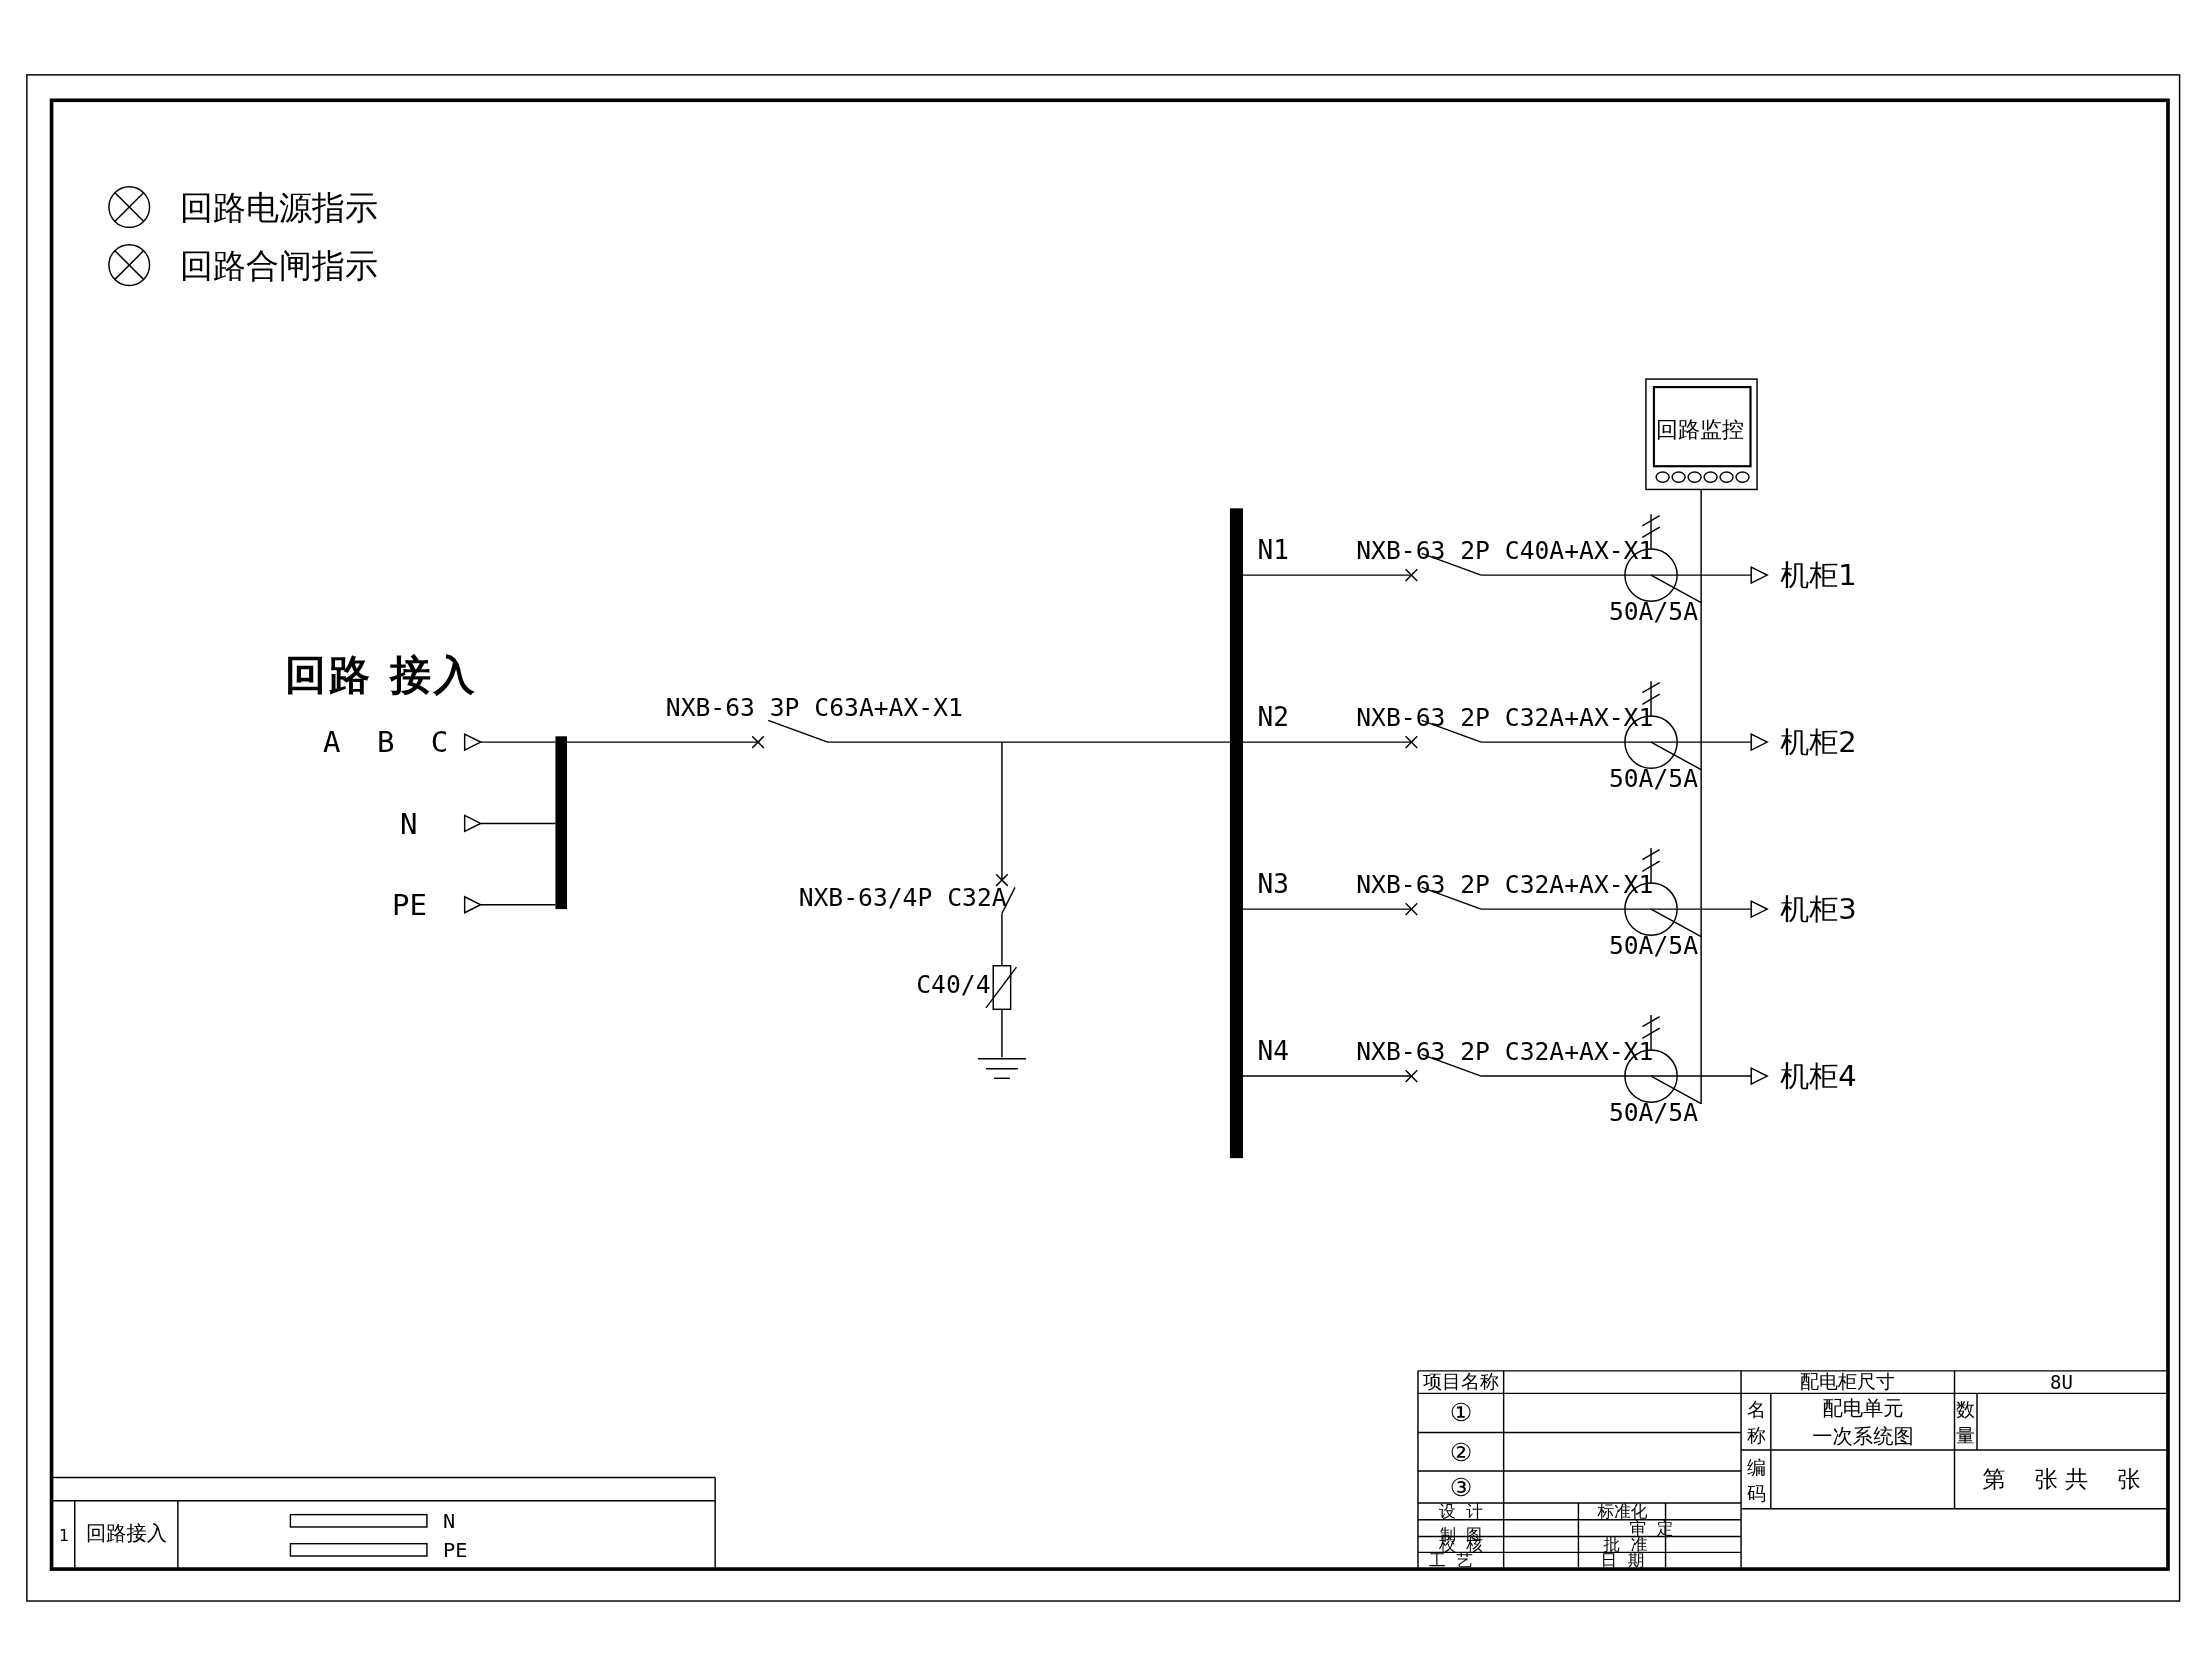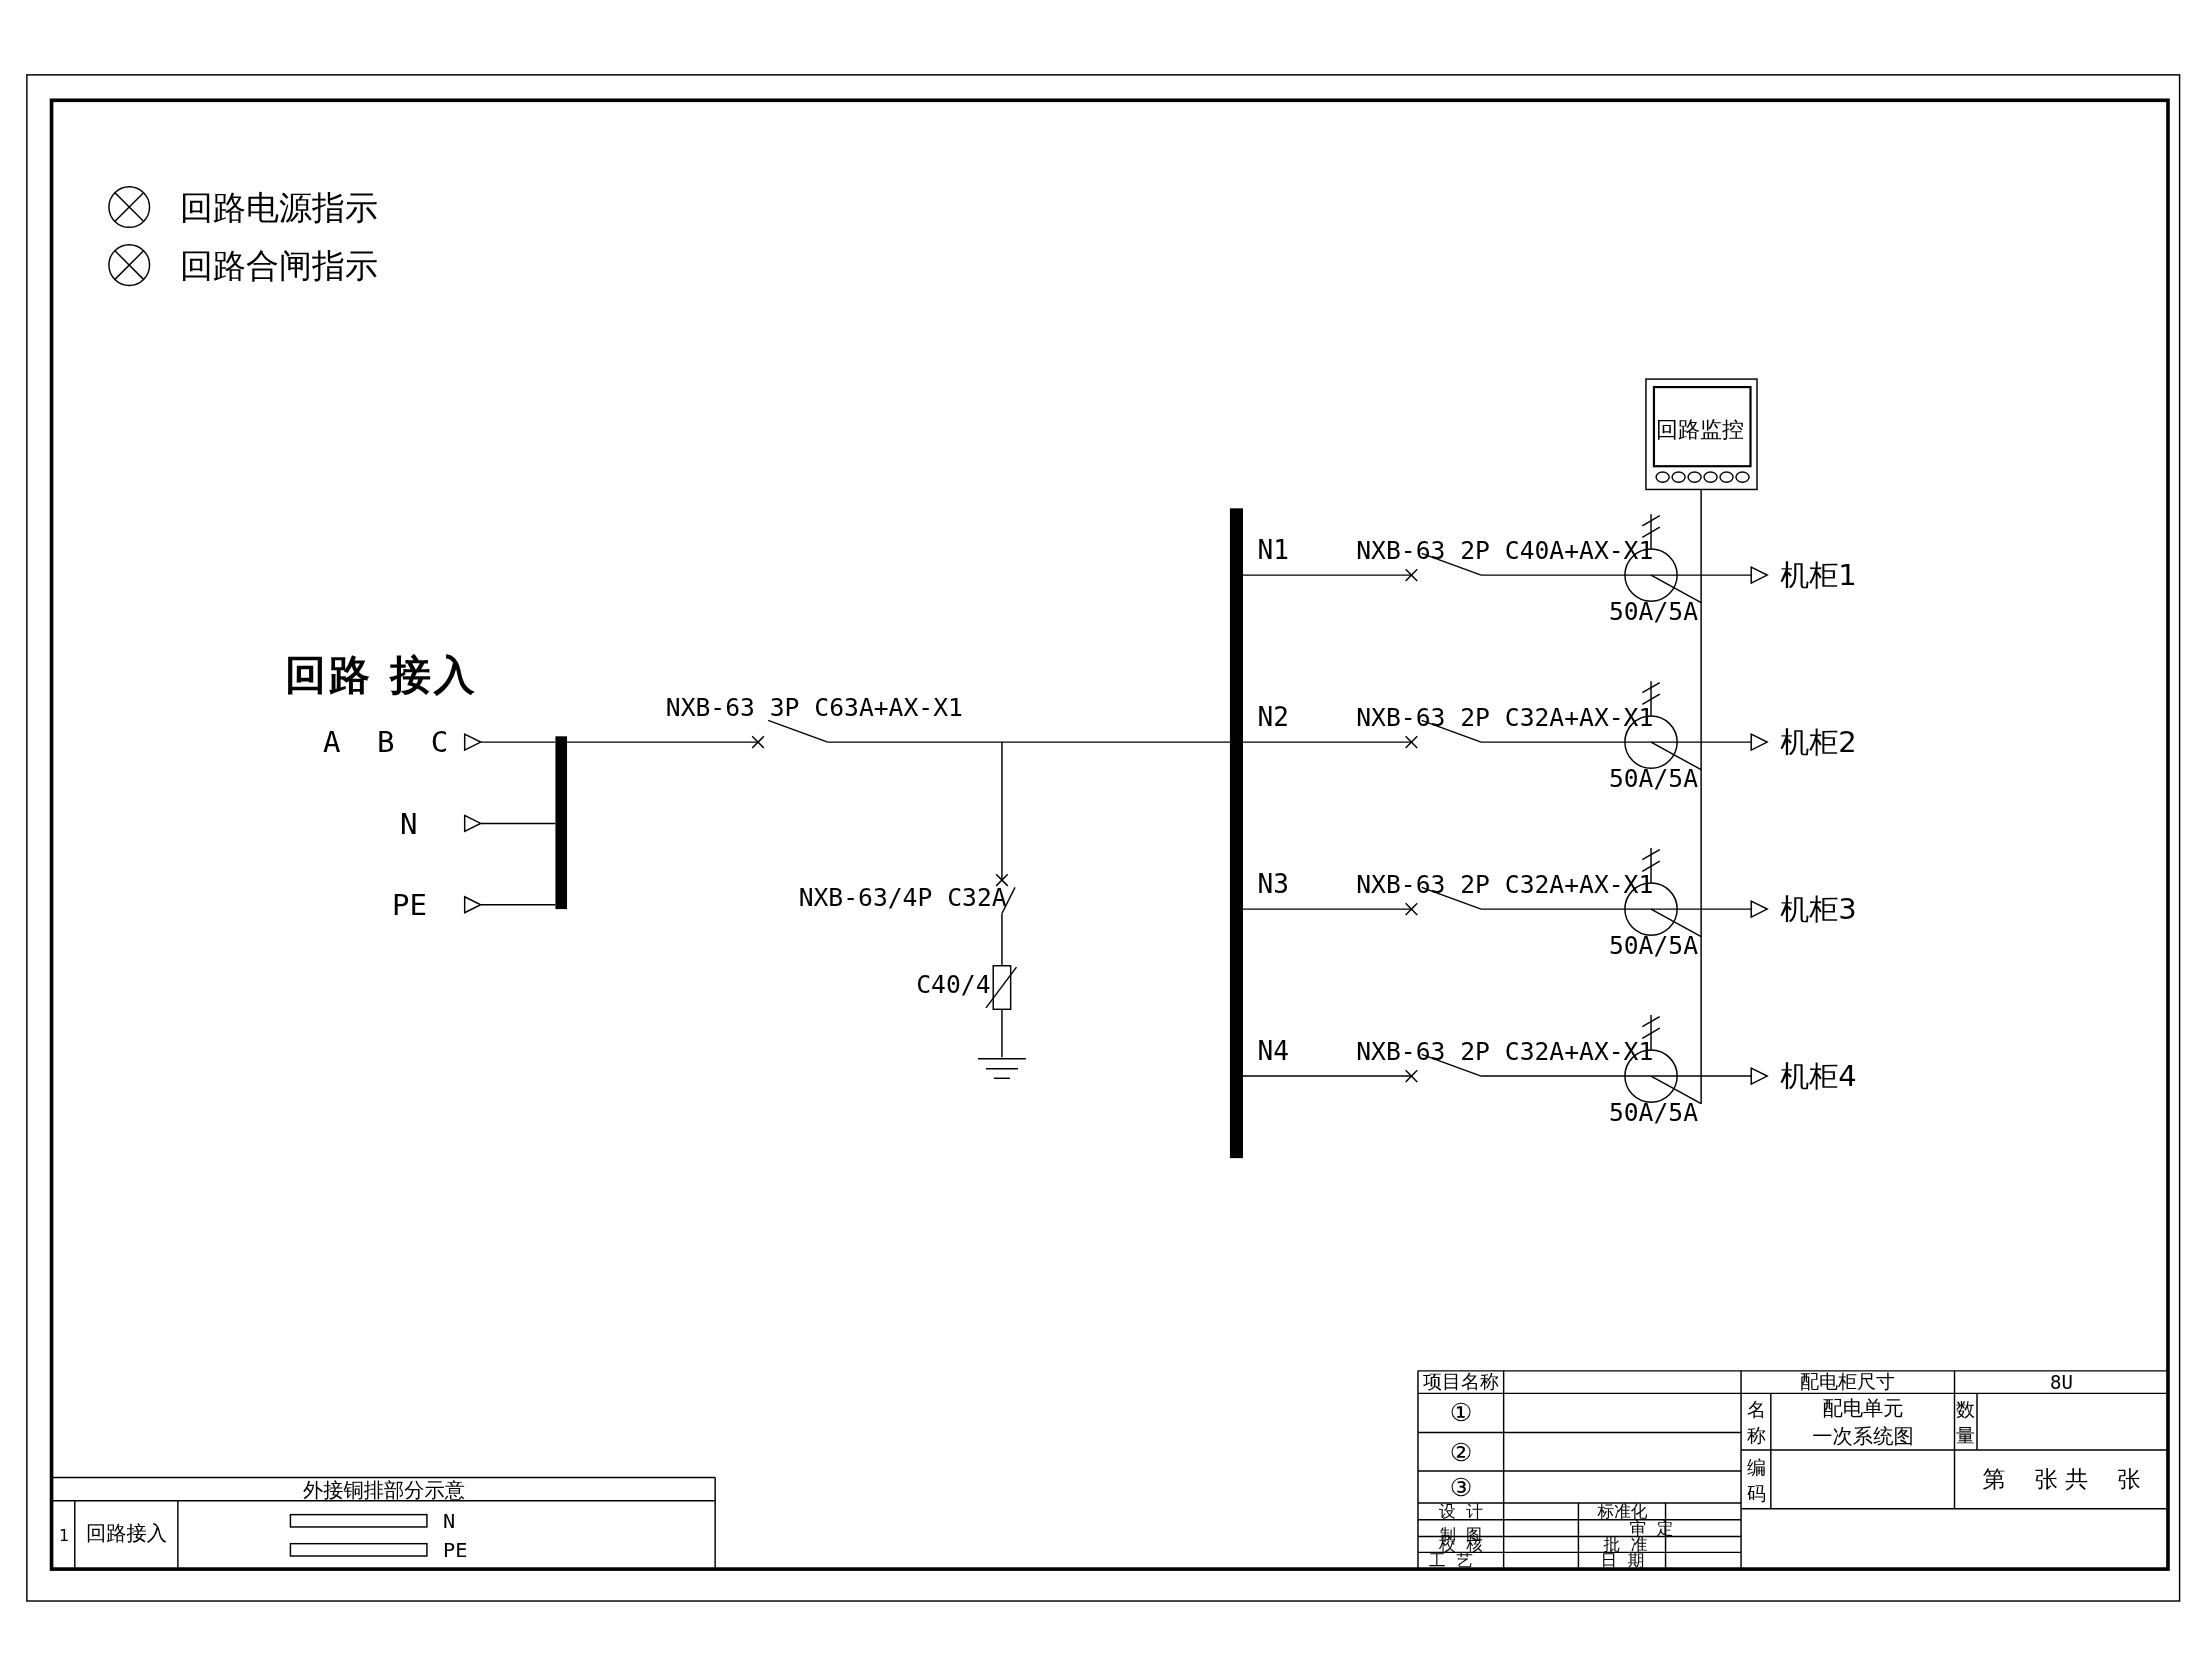--- a/index.html
+++ b/index.html
@@ -231,20 +231,19 @@
   <div class="tb-text" style="left:1741px;top:1371px;width:213px;height:22.5px;">配电柜尺寸</div>
   <div class="tb-text tb-mono" style="left:1955px;top:1371px;width:213px;height:22.5px;">8U</div>
 
   <div class="vtext" style="left:1744px;top:1393px;height:57px;">名称</div>
   <div class="tb-text" style="left:1771px;top:1393px;width:184px;height:29px;font-size:20.3px;text-align:right;">配电单元</div>
   <div class="tb-text" style="left:1771px;top:1421px;width:184px;height:29px;font-size:20.3px;">一次系统图</div>
   <div class="vtext" style="left:1953px;top:1393px;height:57px;">数量</div>
   <div class="vtext" style="left:1744px;top:1450px;height:59px;">编码</div>
   <div class="tb-text" style="left:1955px;top:1450px;width:213px;height:59px;font-size:23px;">第    张 共    张</div>
 
-  <div class="tb-text" style="left:53px;top:1478px;width:662px;height:23px;font-size:20.3px;">外接铜排部分示意</div>
   <div class="tb-text" style="left:53px;top:1501px;width:22px;height:68px;font-size:16px;">1</div>
   <div class="tb-text" style="left:75px;top:1501px;width:103px;height:64px;font-size:20.3px;">回路接入</div>
   <div class="tb-text tb-mono" style="left:443px;top:1509px;width:44px;height:23px;font-size:20.3px;justify-content:flex-start;">N</div>
   <div class="tb-text tb-mono" style="left:443px;top:1538px;width:44px;height:23px;font-size:20.3px;justify-content:flex-start;">PE</div>
 
 </div>
 
 
 </body></html>

